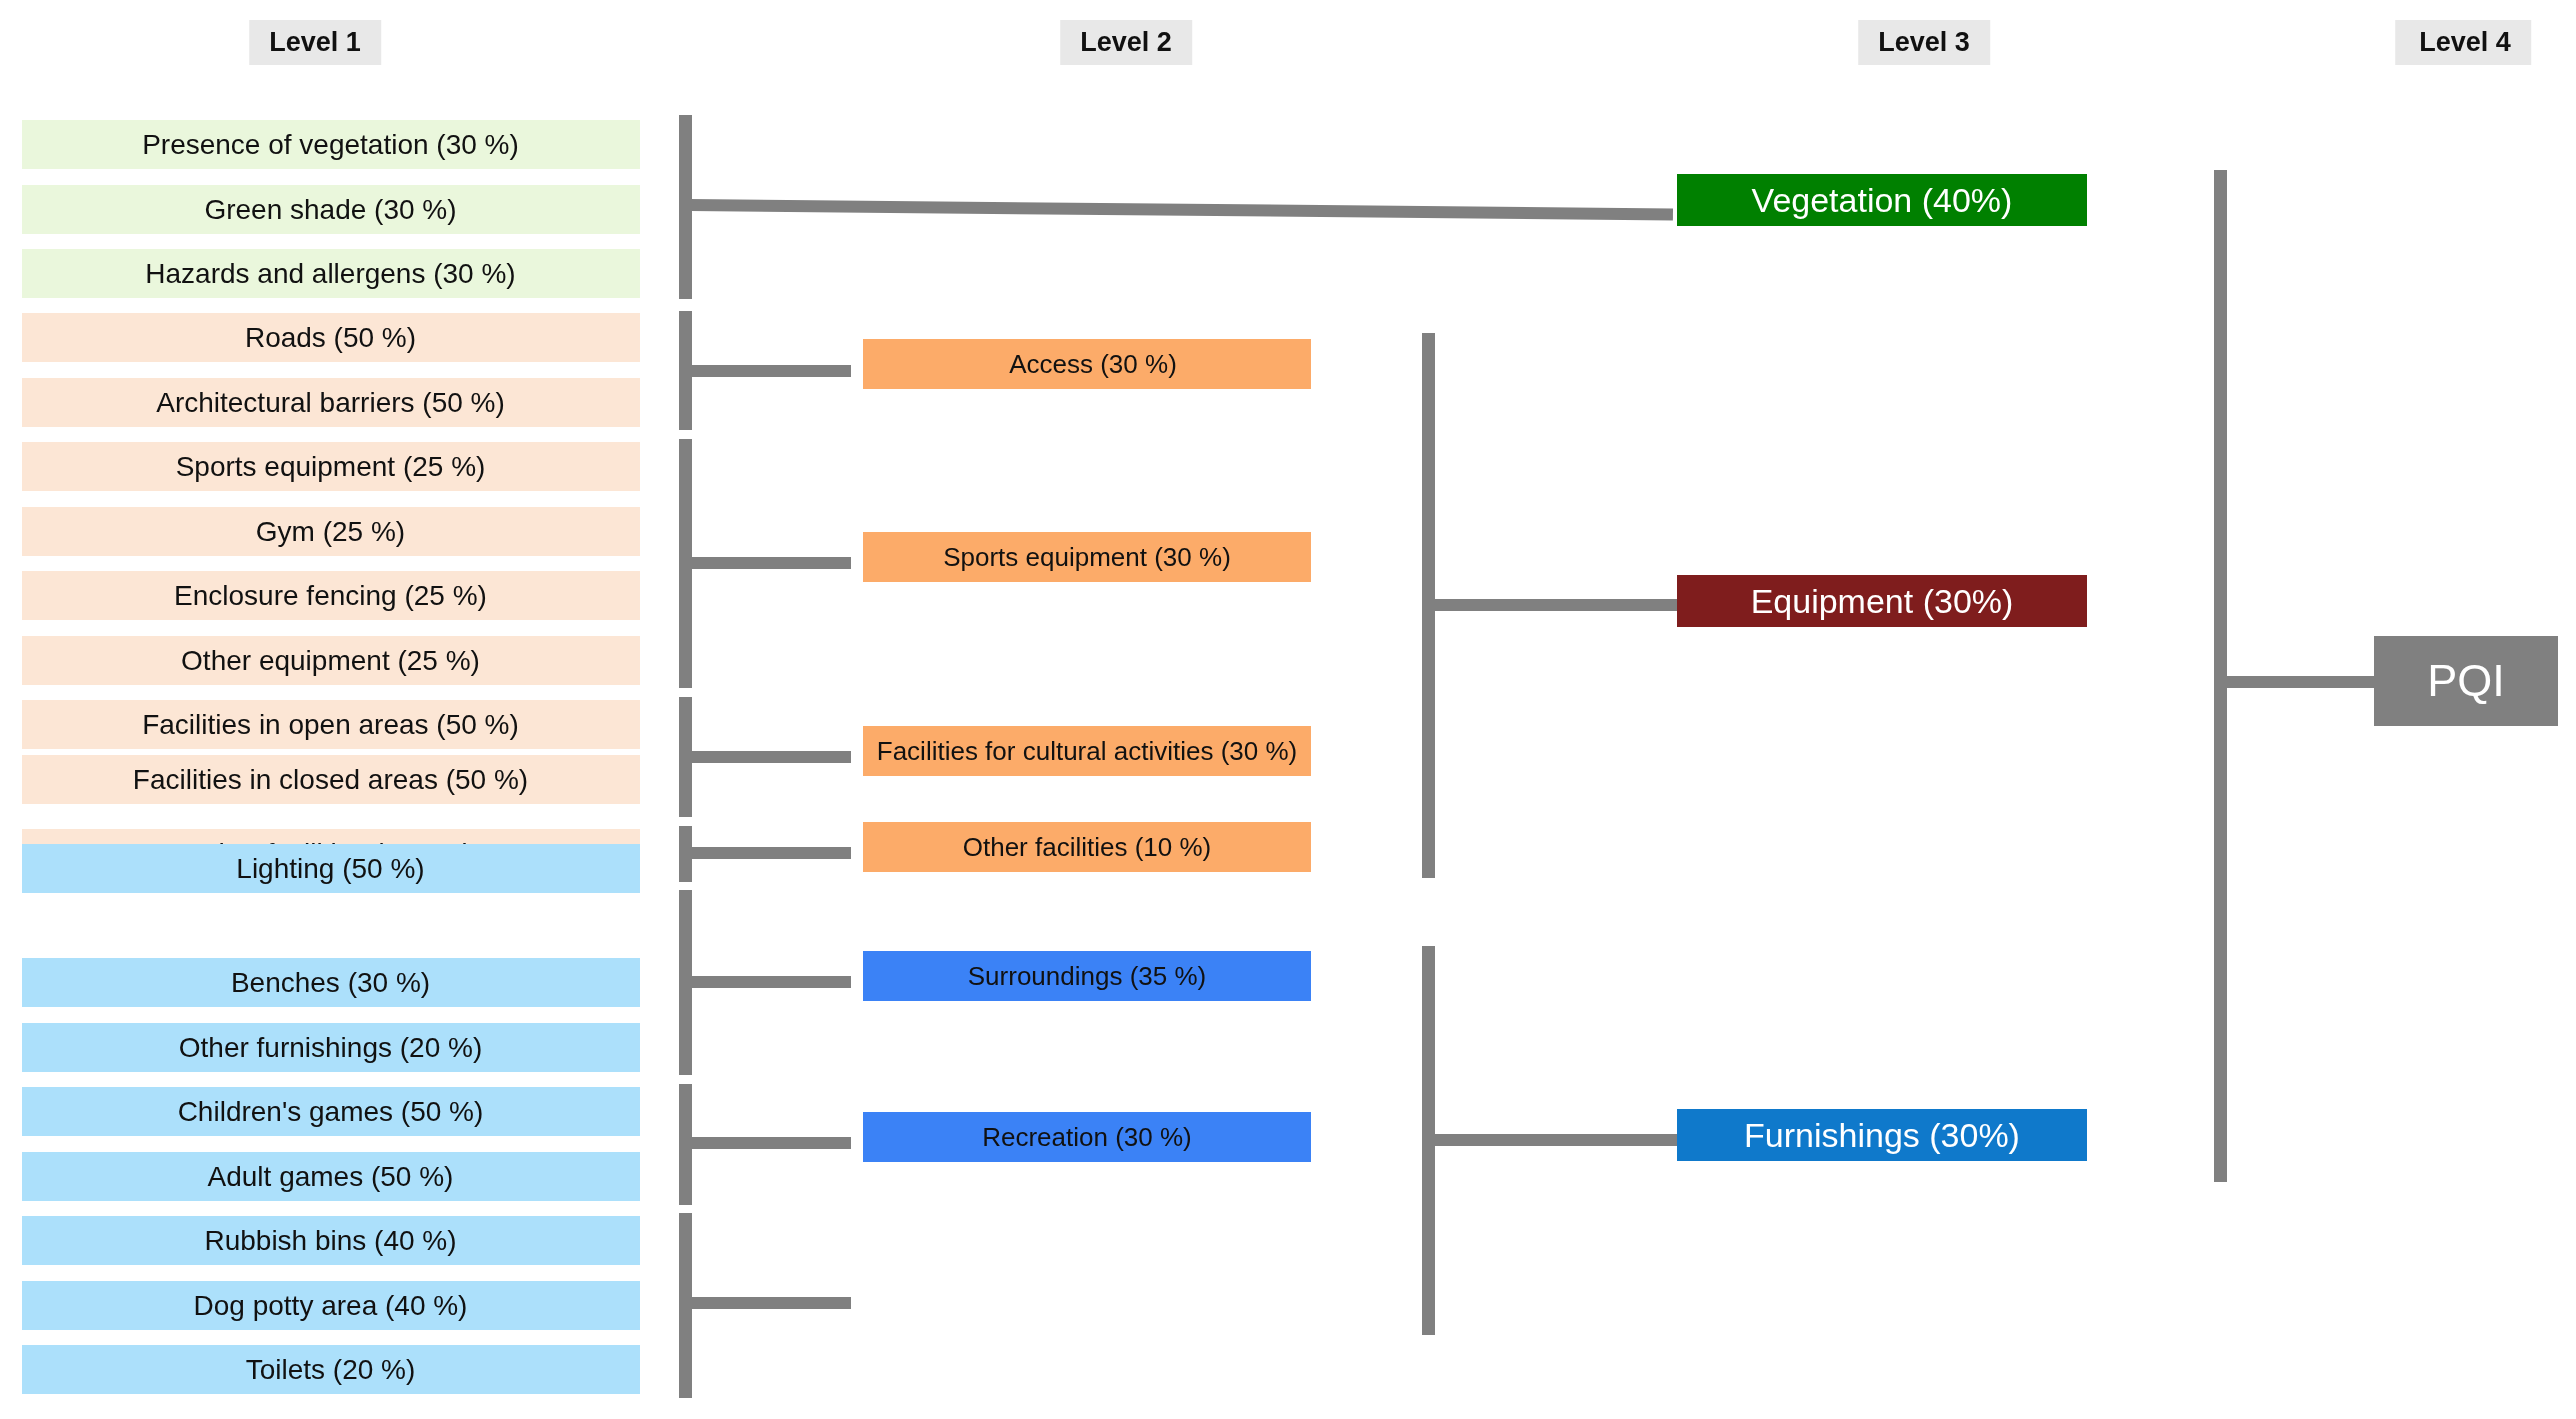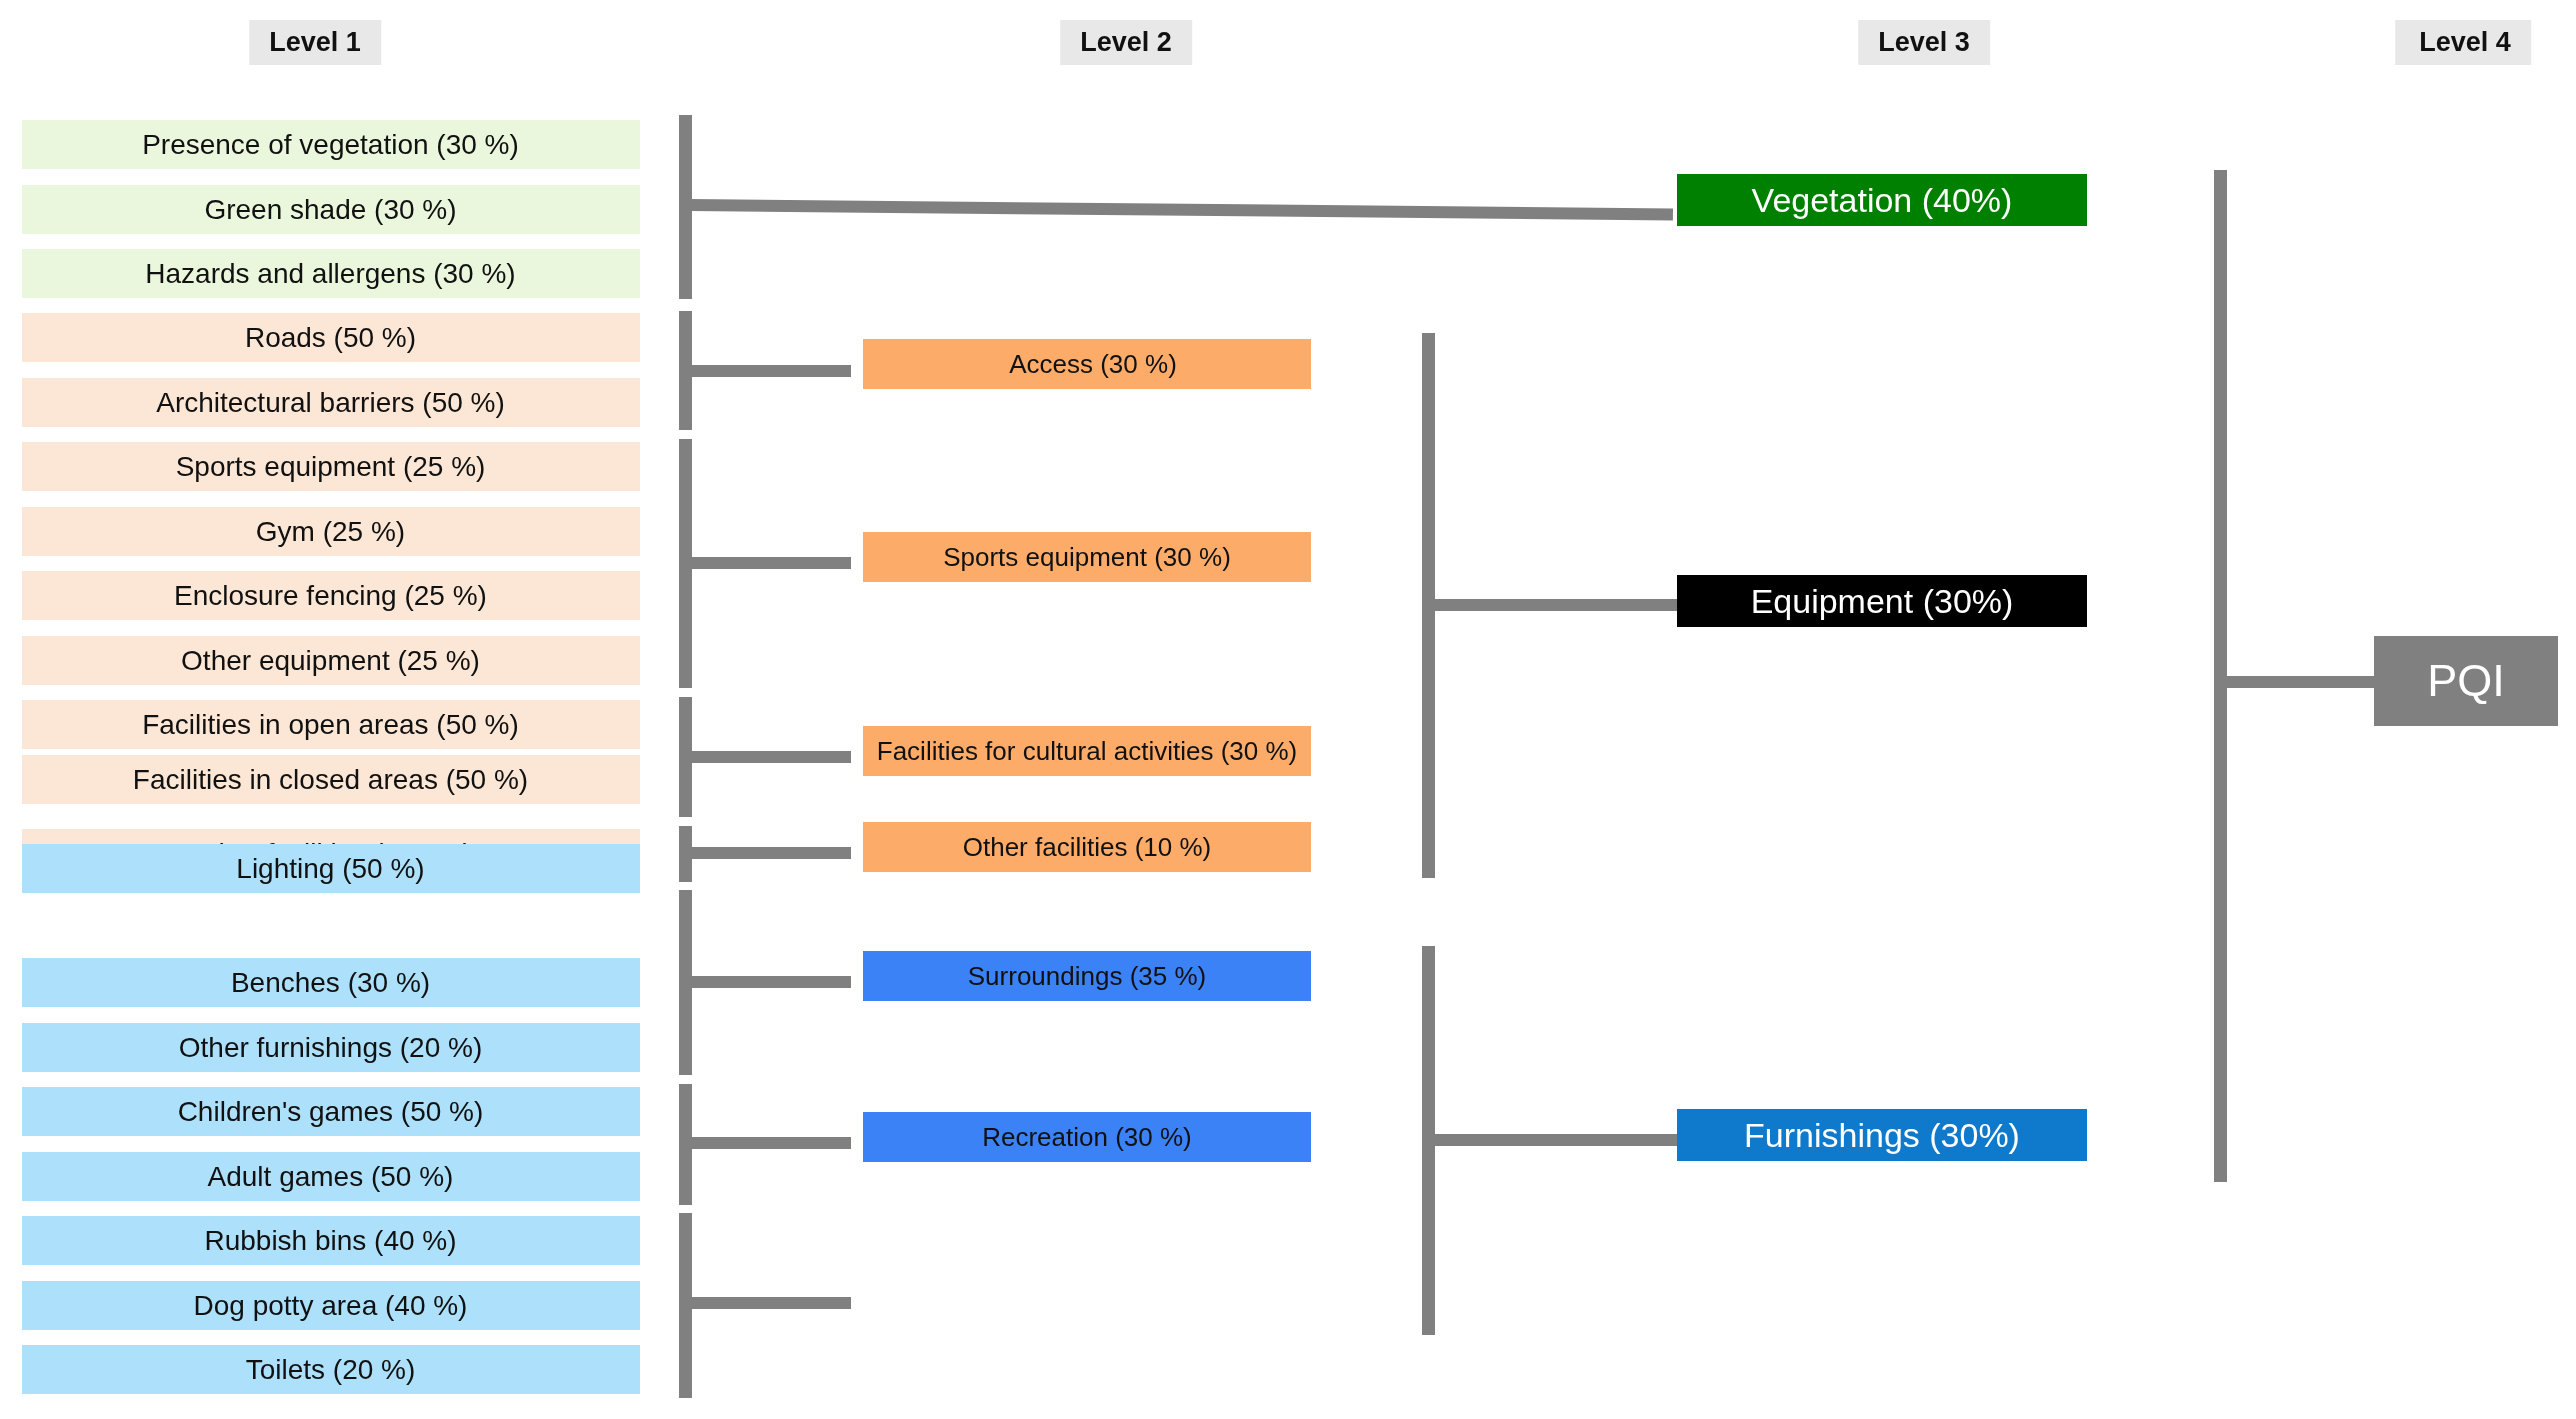--- a/index.html
+++ b/index.html
@@ -58,21 +58,21 @@
   .l2.blue{background:#3b82f6;}
 
   .l3{
     left:1677px;
     width:410px;
     height:52px;
     font-size:34px;
     color:#ffffff;
   }
   .l3.green{background:#008000;}
-  .l3.orange{background:#000000;}
+  .l3.orange{background:#7f1d1d;}
   .l3.blue{background:#0f79cb;}
 
   .l4{
     left:2374px;
     width:184px;
     height:90px;
     font-size:45px;
     color:#ffffff;
     background:#808080;
   }

